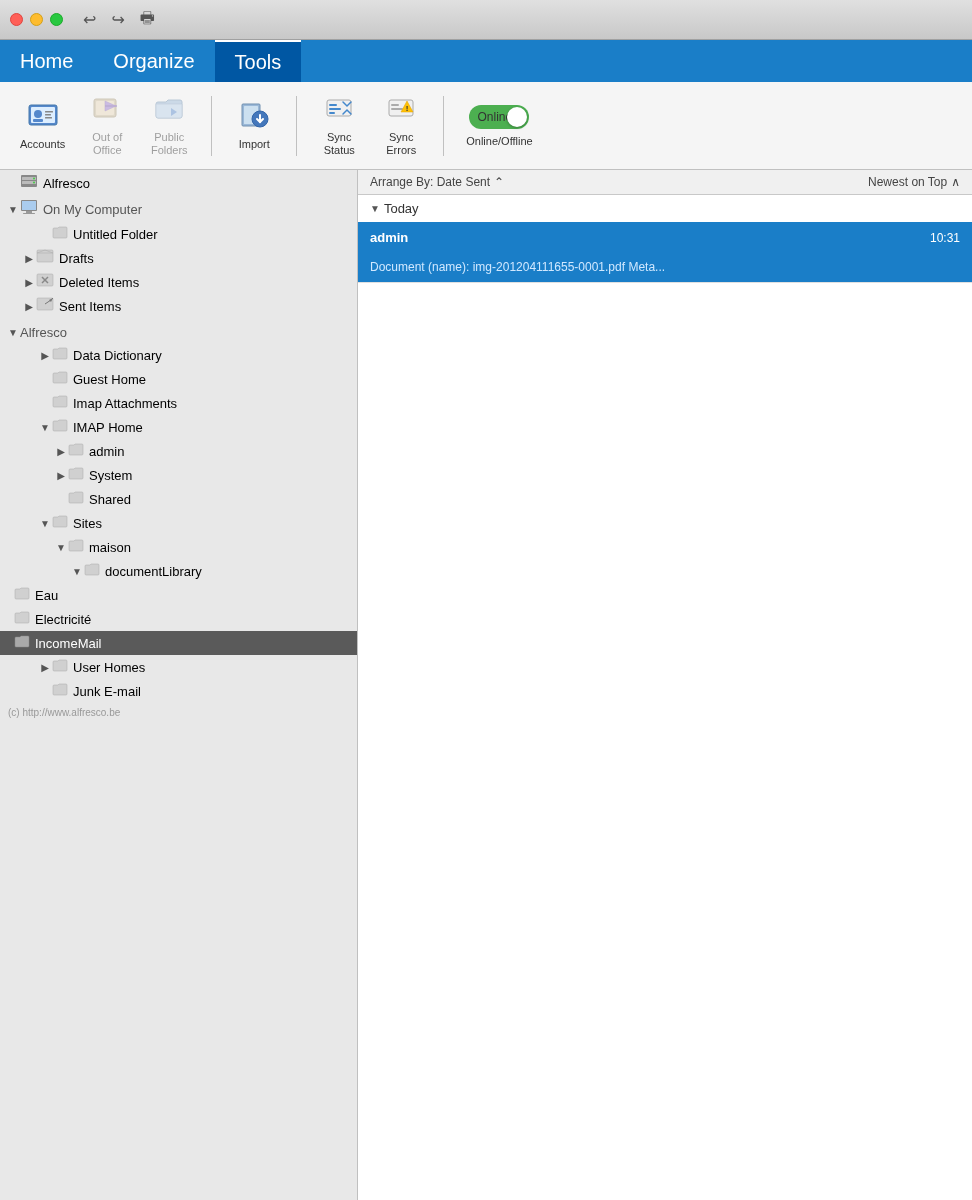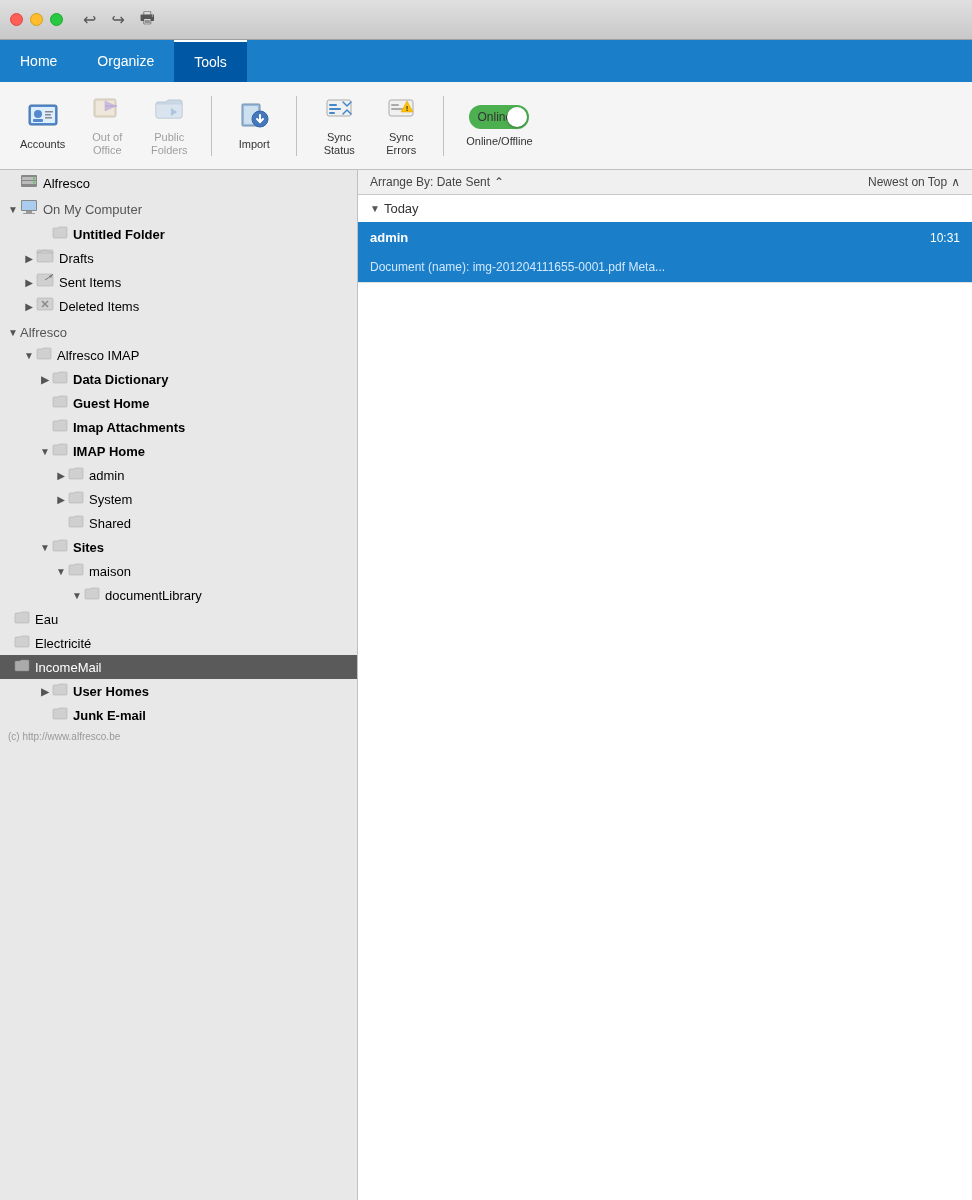--- a/index.html
+++ b/index.html
@@ -53,21 +53,21 @@
       background: #1a7ec8;
       display: flex;
       align-items: stretch;
       height: 42px;
     }
     .ribbon-tab {
       padding: 0 20px;
       display: flex;
       align-items: center;
       color: white;
-      font-size: 14px;
+      font-size: 20px;
       cursor: pointer;
       font-weight: 400;
     }
     .ribbon-tab.active {
       background: #0057a3;
       border-top: 2px solid white;
     }
 
     
     .toolbar {
@@ -176,21 +176,21 @@
       cursor: pointer;
       white-space: nowrap;
     }
     .sidebar-item.selected {
       background: #5a5a5a;
       color: white;
     }
     .sidebar-item.selected .folder-icon { color: #ccc; }
     .indent-0 { padding-left: 6px; }
     .indent-1 { padding-left: 22px; align-items: center; }
-    .indent-2 { padding-left: 38px; font-weight: bold; }
+    .indent-2 { padding-left: 38px; }
     .indent-3 { padding-left: 54px; }
     .indent-4 { padding-left: 70px; }
     .indent-5 { }
 
     .expand-arrow {
       width: 14px;
       font-size: 10px;
       color: #555;
       flex-shrink: 0;
       display: inline-flex;
@@ -476,53 +476,44 @@
           </svg>
       </span>
       <span class="item-label">Drafts</span>
     </div>
 
     <div class="sidebar-item indent-1">
       <span class="expand-arrow right"></span>
       <span class="folder-icon">
         <svg width="18" height="14" viewBox="0 0 18 14">
             <rect x="1" y="1" width="16" height="12" rx="1" fill="#d0d0d0" stroke="#aaa" stroke-width="0.5"></rect>
+            <line x1="6" y1="4" x2="12" y2="10" stroke="#888" stroke-width="1.5"></line>
+            <line x1="12" y1="4" x2="6" y2="10" stroke="#888" stroke-width="1.5"></line>
+          </svg>
+      </span>
+      <span class="item-label">Deleted Items</span>
+    </div>
+
+    <div class="sidebar-item indent-1">
+      <span class="expand-arrow right"></span>
+      <span class="folder-icon">
+        <svg width="18" height="14" viewBox="0 0 18 14">
+            <rect x="1" y="1" width="16" height="12" rx="1" fill="#d0d0d0" stroke="#aaa" stroke-width="0.5"></rect>
             <path d="M9 7 L15 3 L17 1" stroke="#777" stroke-width="1" fill="none"></path>
             <polygon points="13,3 17,1 15,5" fill="#777"></polygon>
           </svg>
       </span>
       <span class="item-label">Sent Items</span>
-    </div>
-
-    <div class="sidebar-item indent-1">
-      <span class="expand-arrow right"></span>
-      <span class="folder-icon">
-        <svg width="18" height="14" viewBox="0 0 18 14">
-            <rect x="1" y="1" width="16" height="12" rx="1" fill="#d0d0d0" stroke="#aaa" stroke-width="0.5"></rect>
-            <line x1="6" y1="4" x2="12" y2="10" stroke="#888" stroke-width="1.5"></line>
-            <line x1="12" y1="4" x2="6" y2="10" stroke="#888" stroke-width="1.5"></line>
-          </svg>
-      </span>
-      <span class="item-label">Deleted Items</span>
     </div>
 
     <div class="sidebar-item indent-0" style="margin-top:4px;">
       <span class="expand-arrow down"></span>
       <span class="item-label section-header">Alfresco</span>
     </div>
 
-    <div class="sidebar-item indent-1">
-      <span class="expand-arrow down"></span>
-      <span class="folder-icon">
-        <svg width="16" height="14" viewBox="0 0 16 14">
-            <path d="M1 4 Q1 3 2 3 L6 3 L7 2 L14 2 Q15 2 15 3 L15 12 Q15 13 14 13 L2 13 Q1 13 1 12 Z" fill="#d0d0d0" stroke="#aaa" stroke-width="0.5"></path>
-          </svg>
-      </span>
-      <span class="item-label">Alfresco IMAP</span>
-    </div>
 
     <div class="sidebar-item indent-2">
       <span class="expand-arrow right"></span>
       <span class="folder-icon">
         <svg width="16" height="14" viewBox="0 0 16 14">
             <path d="M1 4 Q1 3 2 3 L6 3 L7 2 L14 2 Q15 2 15 3 L15 12 Q15 13 14 13 L2 13 Q1 13 1 12 Z" fill="#d0d0d0" stroke="#aaa" stroke-width="0.5"></path>
           </svg>
       </span>
       <span class="item-label">Data Dictionary</span>
     </div>

